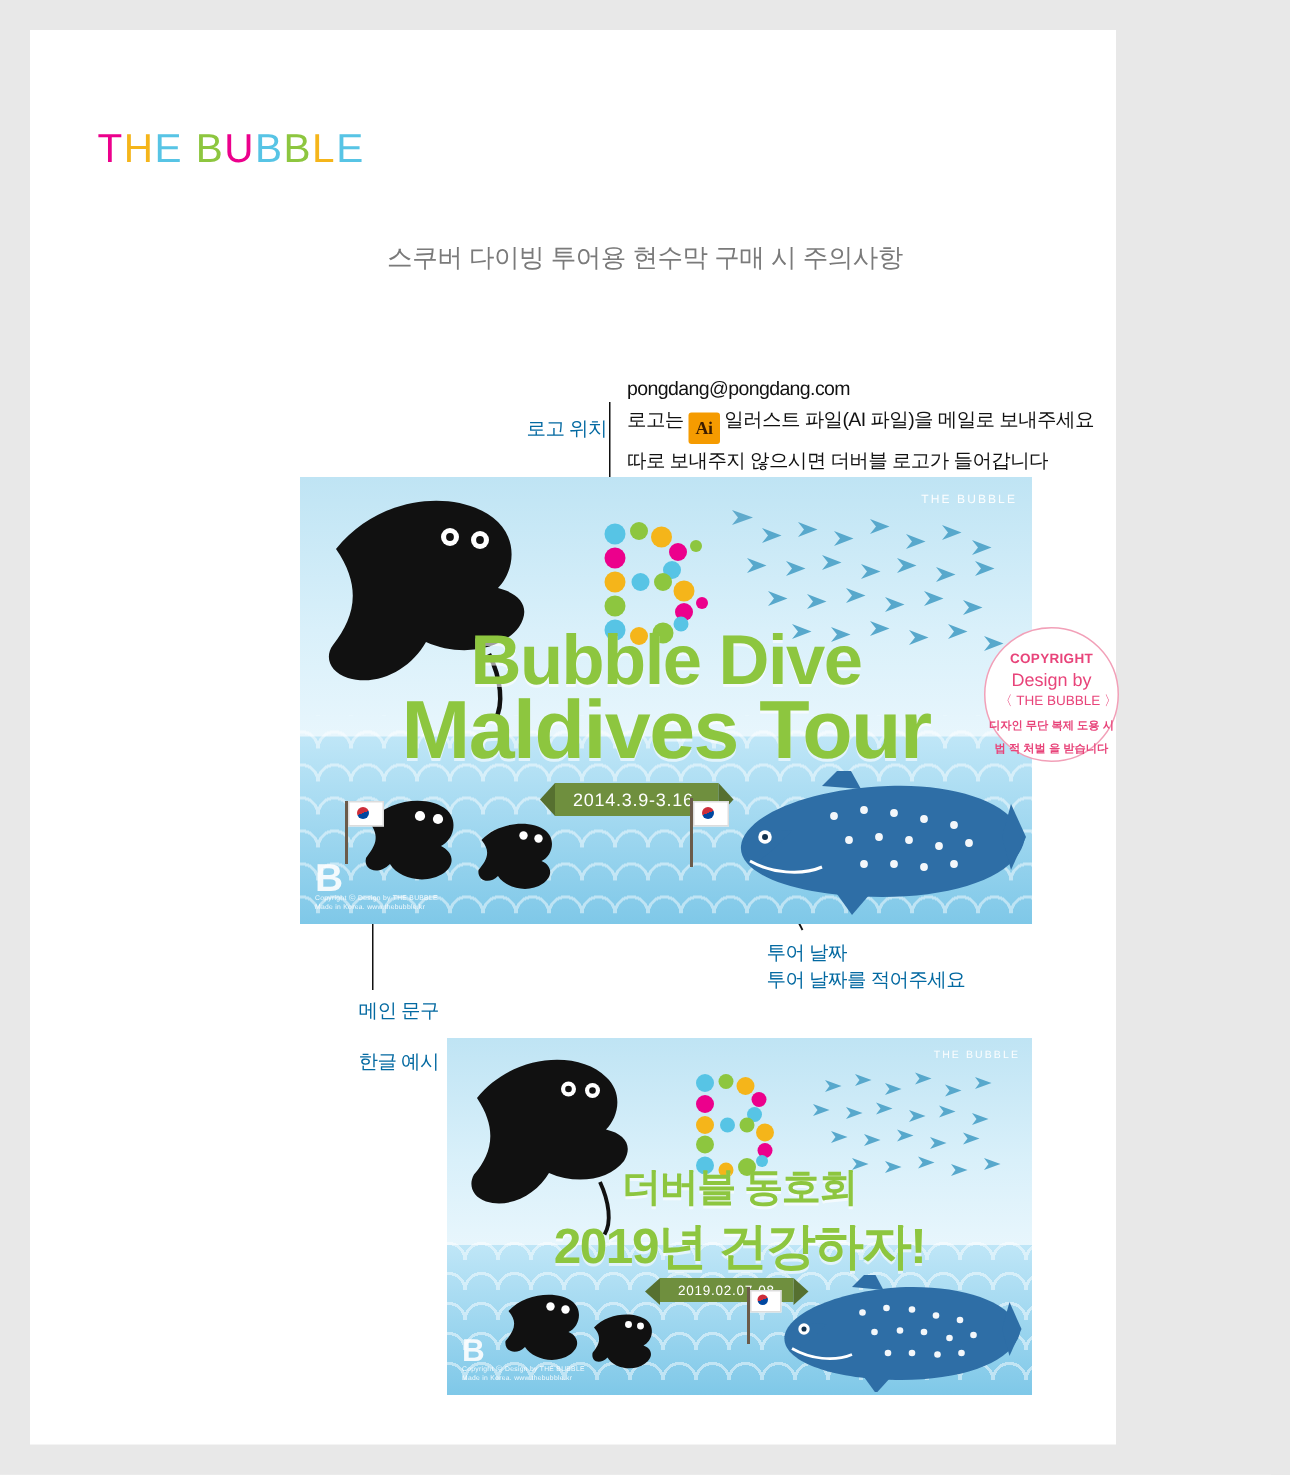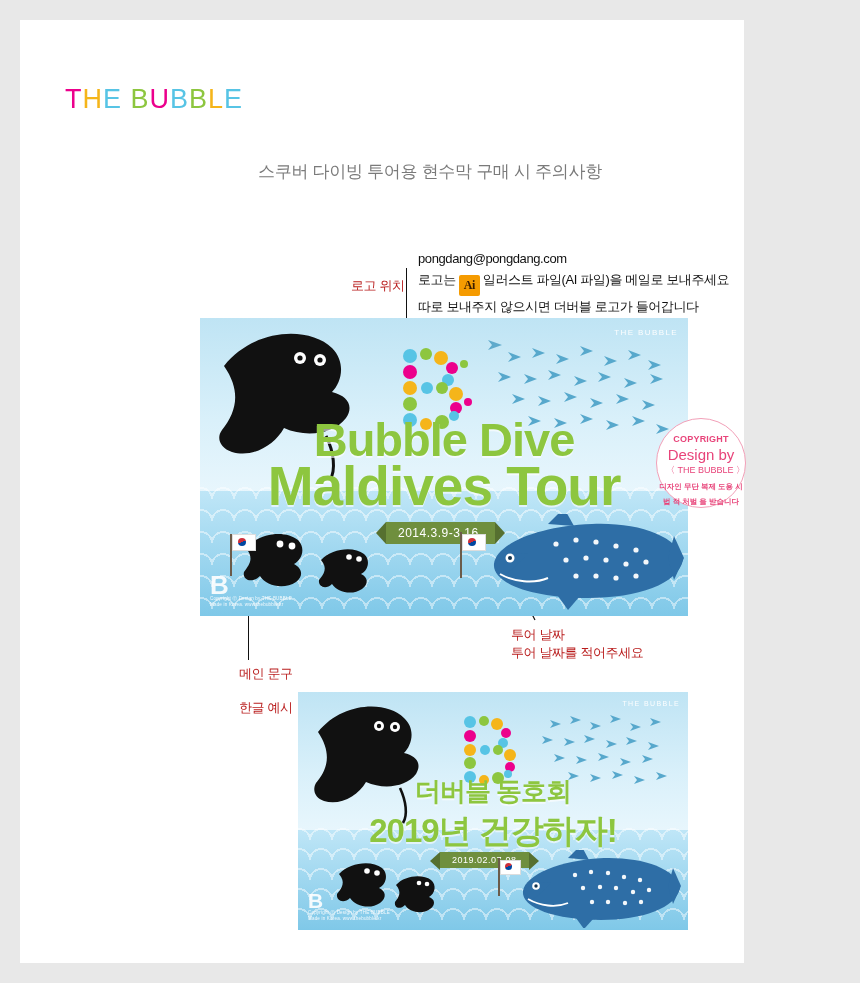--- a/index.html
+++ b/index.html
@@ -54,21 +54,21 @@
     text-align: center;
     color: #7a7a7a;
     font-size: 17px;
     letter-spacing: -0.3px;
   }
 
   
   .ann {
     position: absolute;
     font-size: 12.5px;
-    color: #b91c1c;
+    color: #0369a1;
     letter-spacing: -0.4px;
     line-height: 19px;
     white-space: nowrap;
   }
   .ann-logo-pos { left: 331px; top: 256px; font-size: 13px; }
   .ann-main-copy { left: 219px; top: 644px; font-size: 13px; }
   .ann-korean-ex { left: 219px; top: 678px; font-size: 13px; }
   .ann-date-title { left: 491px; top: 605px; font-size: 13px; }
   .ann-date-desc { left: 491px; top: 623px; font-size: 13px; }
 
@@ -172,21 +172,21 @@
   .ribbon::before, .ribbon::after {
     content: "";
     position: absolute;
     top: 0;
     width: 0; height: 0;
     border-top: 11px solid transparent;
     border-bottom: 11px solid transparent;
   }
   .ribbon::before { left: -10px; border-right: 10px solid #567030; }
   .ribbon::after { right: -10px; border-left: 10px solid #567030; }
-  .b1-ribbon { left: 186px; top: 204px; padding-left: 12px; }
+  .b1-ribbon { left: 170px; top: 204px; padding-left: 12px; }
   .b2-ribbon { left: 142px; top: 160px; font-size: 9px; padding: 3px 12px; }
   .b2-ribbon::before, .b2-ribbon::after { border-top-width: 9px; border-bottom-width: 9px; }
 
   
   .wm {
     position: absolute;
     left: 10px;
     bottom: 8px;
     color: #ffffff;
     opacity: .9;
@@ -203,21 +203,21 @@
     width: 88px;
     height: 88px;
     border-radius: 50%;
     background: #ffffff;
     border: 1px solid #f2a0b8;
     text-align: center;
     color: #e8447a;
     box-shadow: 0 0 0 1px #ffffff inset;
   }
   .stamp .s1 { font-size: 9px; font-weight: bold; margin-top: 15px; letter-spacing: .2px; }
-  .stamp .s2 { font-size: 15px; margin-top: 2px; }
+  .stamp .s2 { font-size: 12px; margin-top: 2px; }
   .stamp .s3 { font-size: 9px; margin-top: 1px; text-align: right; }
   .stamp .s4 { font-size: 7.5px; margin-top: 5px; font-weight: bold; line-height: 10px; }
 
   
   .flag { position: absolute; }
   .flag .pole { position: absolute; background: #6b5b4a; width: 2px; }
   .flag .cloth {
     position: absolute; background: #ffffff; border: 1px solid #ddd;
   }
   .flag .circ {

